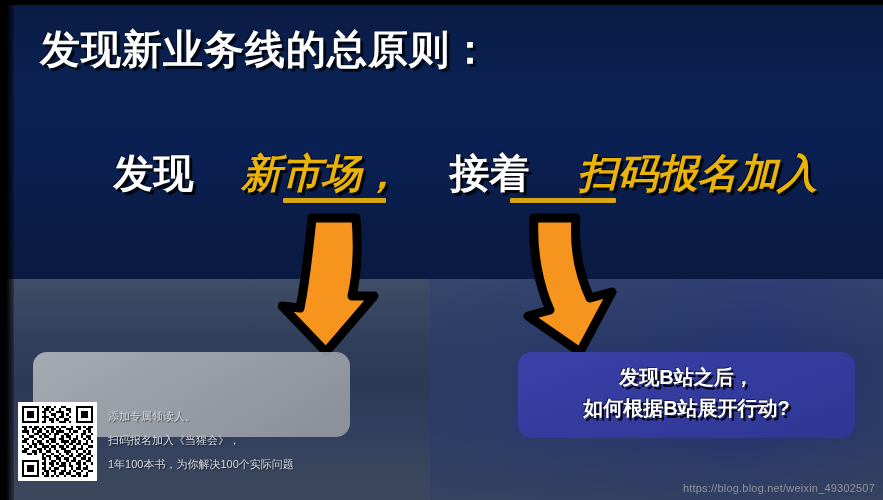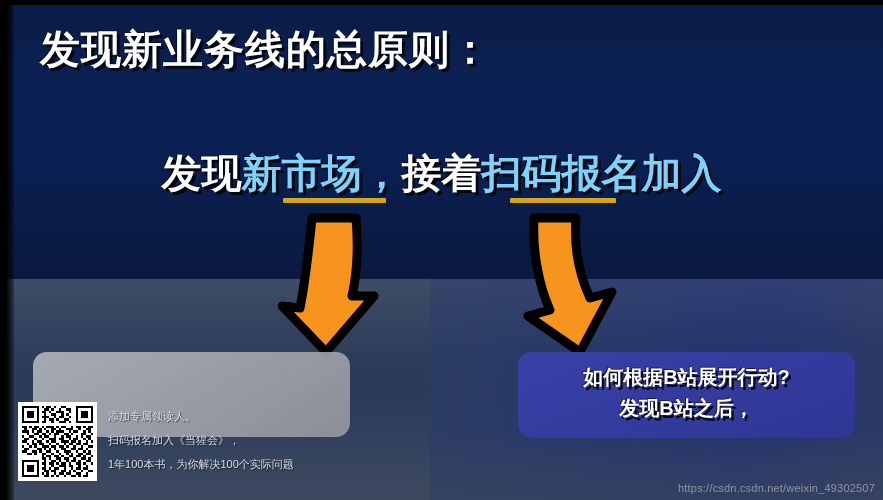--- a/index.html
+++ b/index.html
@@ -47,23 +47,23 @@
     text-shadow:3px 3px 0 rgba(0,0,0,.72), -1px -1px 0 rgba(0,0,0,.35);
     white-space:nowrap;
   }
 
   
   .statement{
     position:absolute;left:0;top:146px;width:883px;
     text-align:center;font-size:40px;font-weight:700;white-space:nowrap;
     letter-spacing:0px;
   }
-  .statement span{display:inline;}
+  .statement span{display:inline;margin-left:48px;}
   .w{color:#ffffff;text-shadow:3px 3px 0 rgba(0,0,0,.8),-1px -1px 0 rgba(0,0,0,.45);}
-  .g{color:#7dd3fc;text-shadow:3px 3px 0 rgba(0,0,0,.8),-1px -1px 0 rgba(0,0,0,.45);}
+  .g{color:#eab308;text-shadow:3px 3px 0 rgba(0,0,0,.8),-1px -1px 0 rgba(0,0,0,.45);font-style:italic;}
   .ul{
     position:absolute;height:5px;background:#d8a513;border-radius:1px;
     box-shadow:0 1px 0 rgba(0,0,0,.4);
   }
   #ul1{left:283px;top:198px;width:103px;}
   #ul2{left:510px;top:198px;width:106px;}
 
   
   .arrow{position:absolute;}
   #arrow-left{left:278px;top:212px;}
@@ -140,22 +140,22 @@
   <div class="arrow" id="arrow-right">
     <svg width="120" height="150" viewBox="0 0 120 150">
       <path d="M22 8 C20 44, 28 78, 38 100 L16 106 L68 142 L100 82 L78 88 C66 62, 62 34, 64 8 Z" fill="#F7941D" stroke="#000000" stroke-width="9" stroke-linejoin="round"></path>
     </svg>
   </div>
 
   <div class="card-grey"></div>
 
   <div class="card-blue"></div>
   <div class="card-blue-text">
+    <div>发现B站之后，</div>
     <div>如何根据B站展开行动?</div>
-    <div>发现B站之后，</div>
   </div>
 
   <div class="qr">
     <svg viewBox="0 0 29 29" shape-rendering="crispEdges">
       <rect width="29" height="29" fill="#fff"></rect>
       <g fill="#000">
         <rect x="0" y="0" width="7" height="1"></rect>
           <rect x="0" y="6" width="7" height="1"></rect>
         <rect x="0" y="0" width="1" height="7"></rect>
           <rect x="6" y="0" width="1" height="7"></rect>
@@ -379,15 +379,15 @@
       </g>
     </svg>
   </div>
 
   <div class="qr-lines">
     <div class="qr-line">添加专属领读人。</div>
     <div class="qr-line">扫码报名加入《当猩会》，</div>
     <div class="qr-line">1年100本书，为你解决100个实际问题</div>
   </div>
 
-  <div class="watermark">https://csdn.csdn.net/weixin_49302507</div>
+  <div class="watermark">https://blog.blog.net/weixin_49302507</div>
 
 </div>
 
 </body></html>

